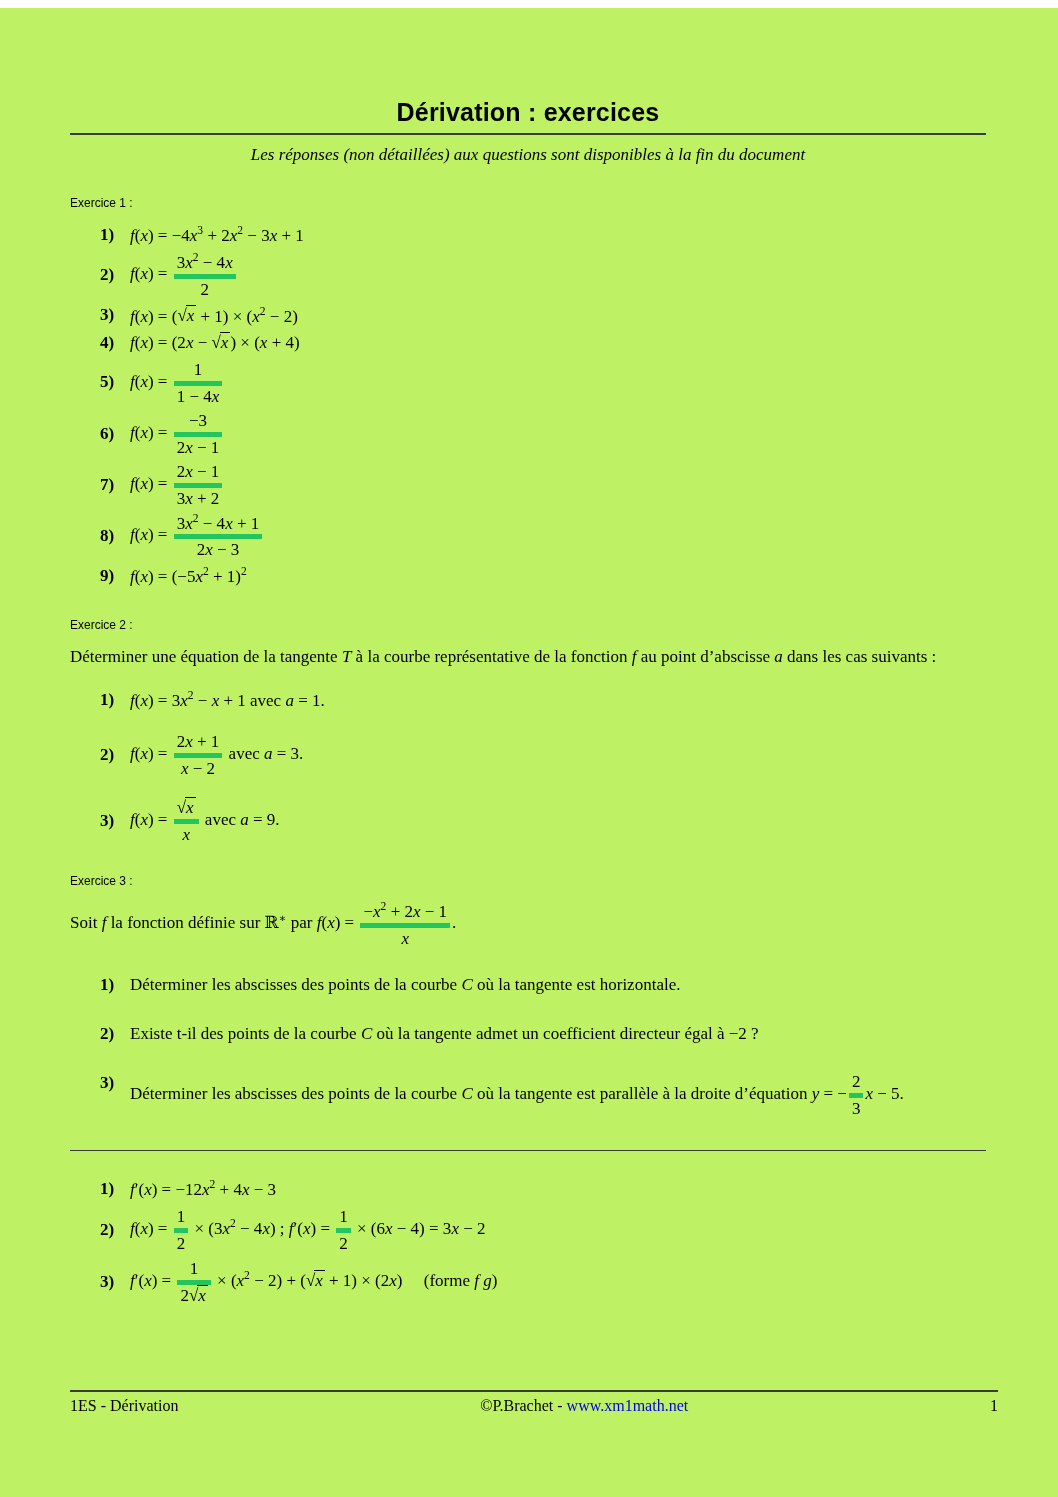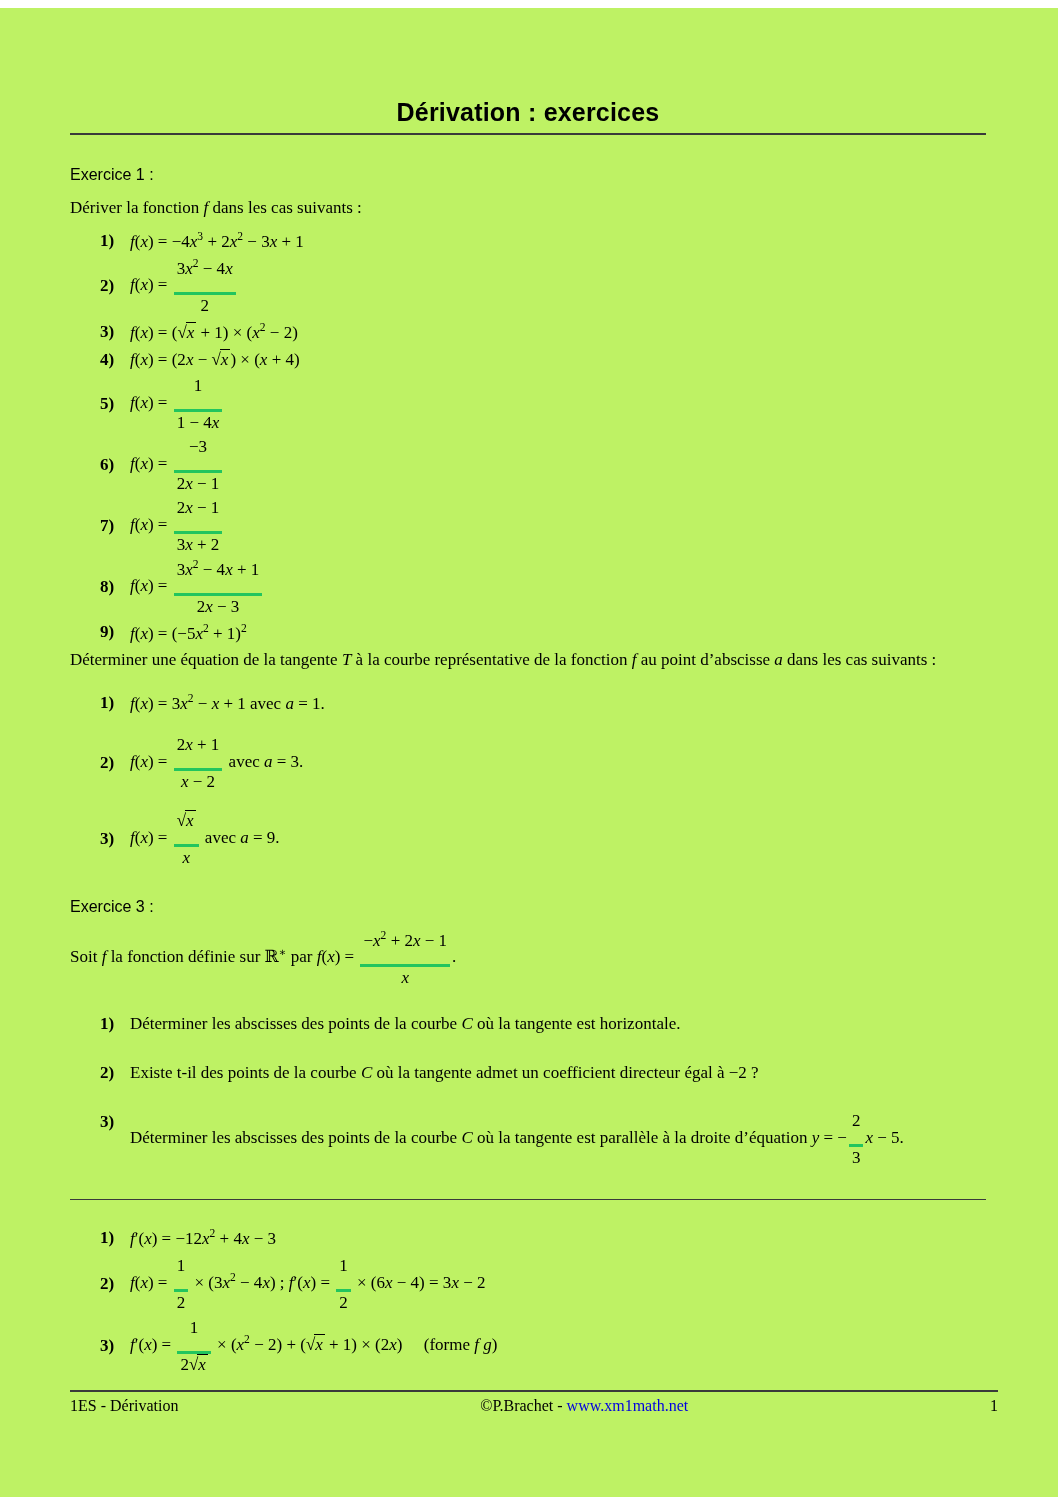--- a/index.html
+++ b/index.html
@@ -17,59 +17,59 @@
   .doc-title{
     font-family:"Liberation Sans","DejaVu Sans",sans-serif;
     font-size:25px;font-weight:bold;text-align:center;
     margin:0 0 4px 0;letter-spacing:0.2px;
   }
   .title-rule{border:none;border-top:2px solid #3a3a3a;margin:0 0 9px 0;}
   .subtitle{font-style:italic;text-align:center;margin:0 0 8px 0;font-size:17px;}
   
   .sec-heading{
     font-family:"Liberation Sans","DejaVu Sans",sans-serif;
-    font-size:16px;font-weight:normal;
+    font-size:12px;font-weight:normal;
     margin:30px 0 12px 0;
   }
   .intro{margin:0 0 10px 0;}
   .intro-tight{margin:0;}
   
   .items{margin:10px 0 0 0;}
   .item{padding-left:30px;margin:5px 0;display:flex;align-items:center;}
   .item .inum{font-weight:bold;min-width:22px;flex:0 0 auto;margin-right:8px;}
   .item .imath{display:inline-block;}
   .items-spaced .item{margin:20px 0;}
   .items-wide .item{margin:26px 0;align-items:flex-start;}
   .items-wide .item .imath{line-height:1.35;}
   .items-answers .item{margin:6px 0;}
   
   i{font-style:italic;}
   sup{font-size:0.68em;}
   .frac{display:inline-block;vertical-align:middle;text-align:center;line-height:1.12;margin:0 2px;}
-  .frac .num{display:block;border-bottom:3px solid #22c55e;padding:0 3px 14px 3px;}
+  .frac .num{display:block;border-bottom:5px solid #22c55e;padding:0 3px 2px 3px;}
   .frac .den{display:block;padding:1px 3px 0 3px;}
   .sqrt{white-space:nowrap;}
   .sqrt .vin{border-top:1px solid #000;padding:0 2px 0 1px;margin-left:-1px;}
   
   .section-divider{border:none;border-top:1.5px solid #3a3a3a;margin:32px 0 26px 0;}
   .footer{position:absolute;left:70px;right:60px;top:1382px;}
   .footer-rule{border:none;border-top:2px solid #3a3a3a;margin:0 0 4px 0;}
   .footer-row{display:flex;justify-content:space-between;align-items:baseline;font-size:16px;}
   .footer-center a{color:#0000e0;text-decoration:none;cursor:pointer;}
 </style>
 </head>
 <body>
 
 <div class="page">
 
   <h1 class="doc-title">Dérivation : exercices</h1>
   <hr class="title-rule">
+  <p class="subtitle">Les réponses (non détaillées) aux questions sont disponibles à la fin du document</p>
 
   <h2 class="sec-heading">Exercice 1 :</h2>
-  <p class="intro">Dériver la fonction <i>f</i> dans les cas suivants :</p>
   <div class="items">
     <div class="item">
       <span class="inum">1)</span>
       <span class="imath"><i>f</i>(<i>x</i>) = −4<i>x</i><sup>3</sup> + 2<i>x</i><sup>2</sup> − 3<i>x</i> + 1</span>
     </div>
     <div class="item">
       <span class="inum">2)</span>
       <span class="imath"><i>f</i>(<i>x</i>) = <span class="frac"><span class="num">3<i>x</i><sup>2</sup> − 4<i>x</i></span><span class="den">2</span></span></span>
     </div>
     <div class="item">
@@ -95,20 +95,21 @@
     <div class="item">
       <span class="inum">8)</span>
       <span class="imath"><i>f</i>(<i>x</i>) = <span class="frac"><span class="num">3<i>x</i><sup>2</sup> − 4<i>x</i> + 1</span><span class="den">2<i>x</i> − 3</span></span></span>
     </div>
     <div class="item">
       <span class="inum">9)</span>
       <span class="imath"><i>f</i>(<i>x</i>) = (−5<i>x</i><sup>2</sup> + 1)<sup>2</sup></span>
     </div>
   </div>
 
+  <h2 class="sec-heading">Exercice 2 :</h2>
   <p class="intro">Déterminer une équation de la tangente <i>T</i> à la courbe représentative de la fonction <i>f</i> au point d’abscisse <i>a</i> dans les cas suivants :</p>
   <div class="items items-spaced">
     <div class="item">
       <span class="inum">1)</span>
       <span class="imath"><i>f</i>(<i>x</i>) = 3<i>x</i><sup>2</sup> − <i>x</i> + 1 avec <i>a</i> = 1.</span>
     </div>
     <div class="item">
       <span class="inum">2)</span>
       <span class="imath"><i>f</i>(<i>x</i>) = <span class="frac"><span class="num">2<i>x</i> + 1</span><span class="den"><i>x</i> − 2</span></span> avec <i>a</i> = 3.</span>
     </div>

